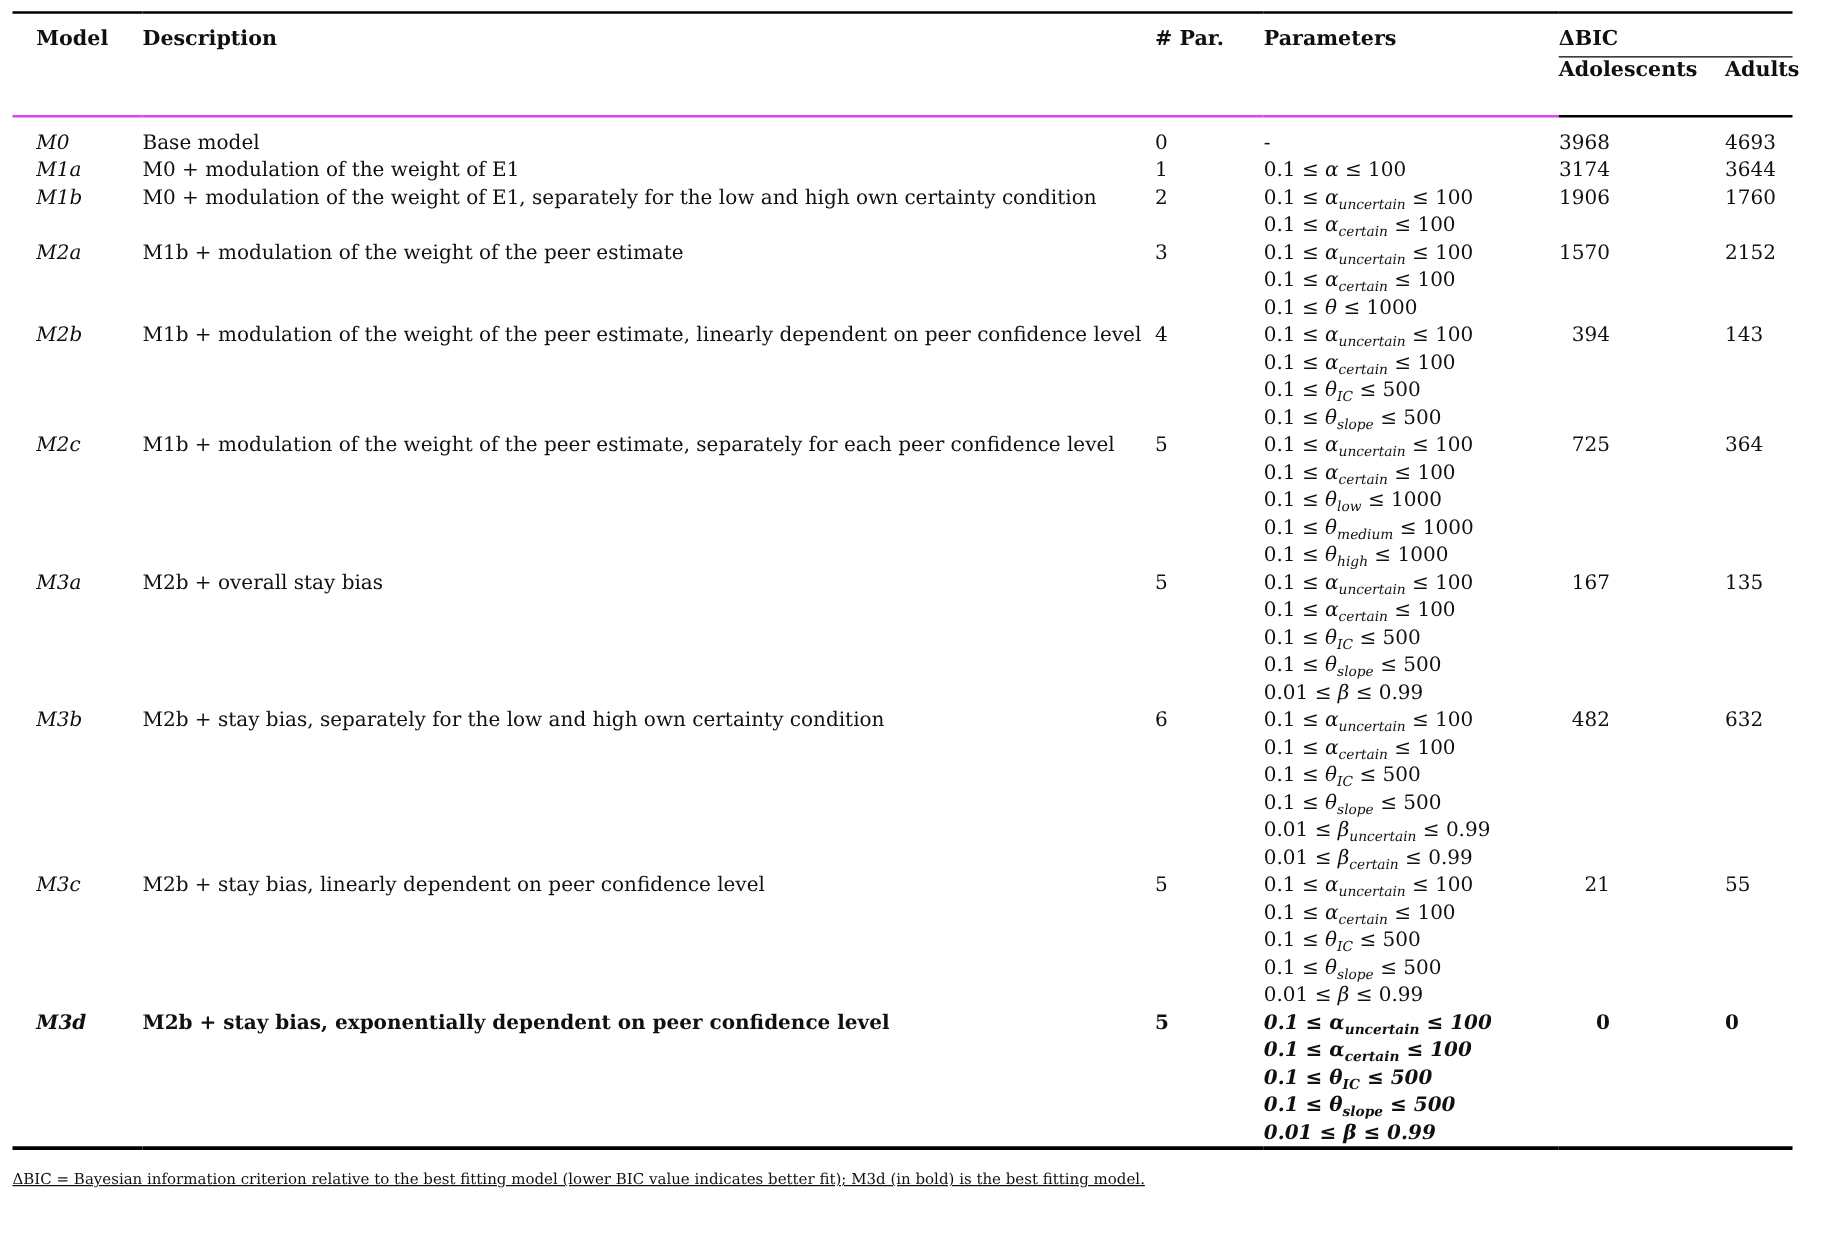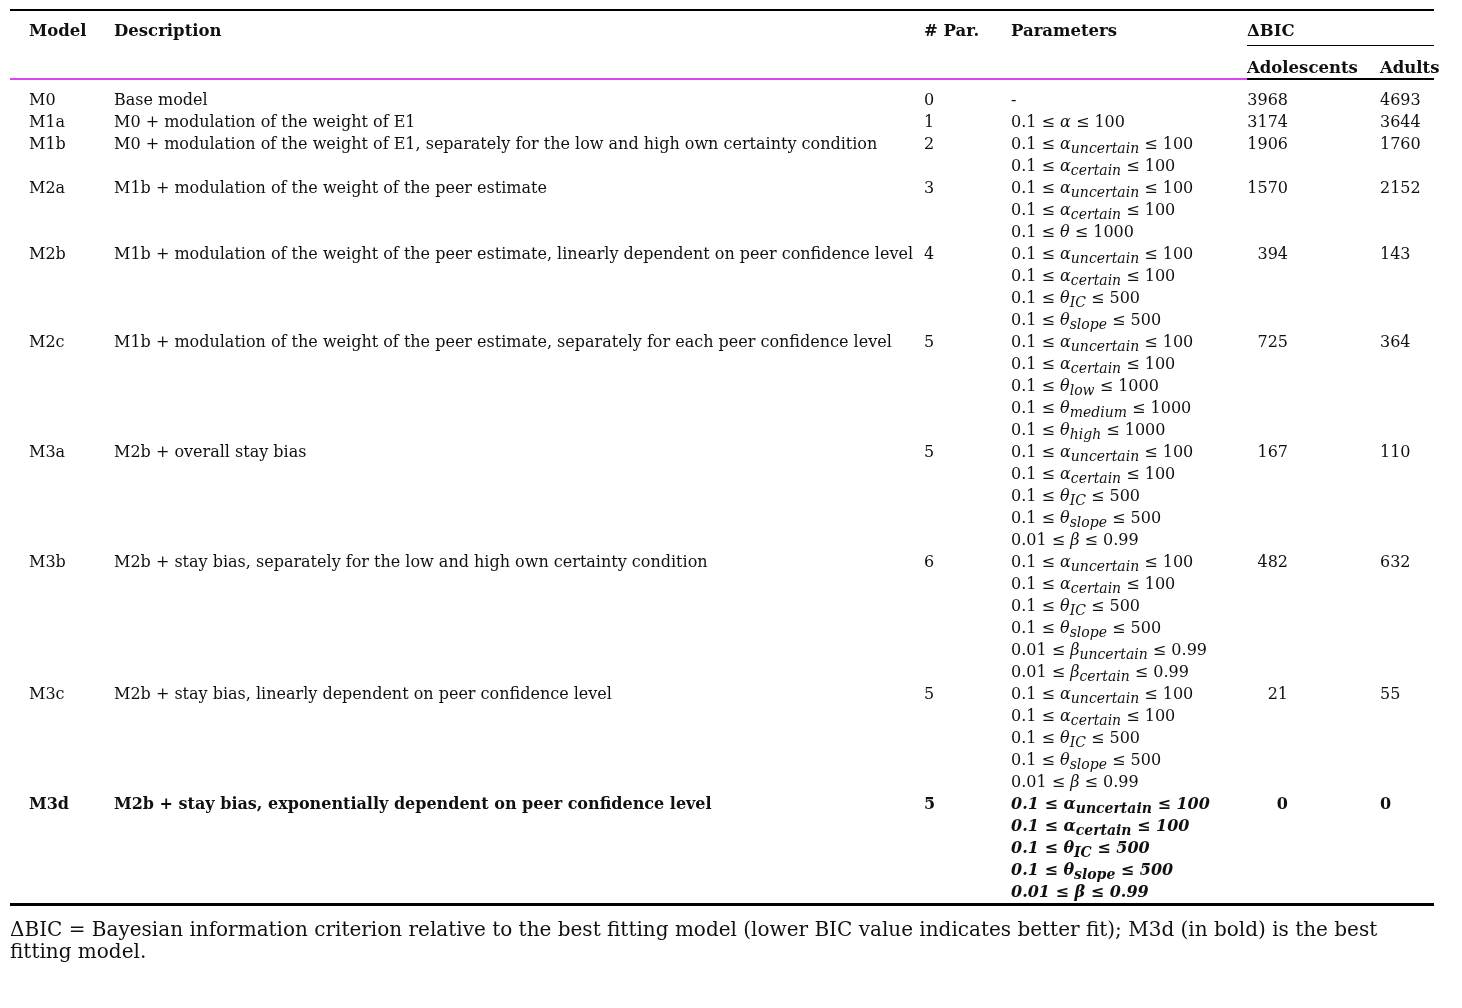--- a/index.html
+++ b/index.html
@@ -27,48 +27,48 @@
     font-size: 16.5px;
     text-align: left;
     vertical-align: top;
     padding: 0;
     box-sizing: border-box;
   }
   tr.head-main th { padding-top: 10px; }
   th.group { height: 35px; border-bottom: 1.5px solid #000; }
   th.rs    { border-bottom: 2px solid #d946ef; }
   tr.head-sub th {
-    height: 34px;
-    padding-top: 12px;
+    height: 48px;
     border-bottom: 2px solid #000;
   }
   th.c-model { padding-left: 19px; }
 
   tbody td {
     vertical-align: top;
     padding: 0;
     font-size: 16px;
     line-height: 22px;
   }
   tbody tr:first-child td { padding-top: 9px; }
-  td.c-model { padding-left: 19px; }
+  td.c-model { padding-left: 19px; font-style: italic; }
   td.c-adol  { text-align: right; padding-right: 92px; margin-left: 28px; }
   td.c-adult { text-align: left; padding-right: 12px; }
 
   tr.best td { font-weight: bold; }
   tr.best .param-line { font-style: italic; }
 
   .param-line { white-space: nowrap; }
   .mi { font-style: italic; }
-  sub.msub { font-size: 14px; font-style: italic; line-height: 0; }
+  sub.msub { font-size: 11px; font-style: italic; line-height: 0; }
 
   .footnote {
-    font-size: 20px;
+    font-size: 12px;
     line-height: 22px;
     margin: 12px 0 0 0;
+    text-decoration: underline;
   }
 </style>
 </head>
 <body>
 
 <div class="page">
 
 
   <table class="model-table">
     <colgroup>
@@ -168,21 +168,21 @@
           <td class="c-desc">M2b + overall stay bias</td>
           <td class="c-npar">5</td>
           <td class="c-params">
             <div class="param-line">0.1 ≤ <span class="mi">α</span><sub class="msub">uncertain</sub> ≤ 100</div>
             <div class="param-line">0.1 ≤ <span class="mi">α</span><sub class="msub">certain</sub> ≤ 100</div>
             <div class="param-line">0.1 ≤ <span class="mi">θ</span><sub class="msub">IC</sub> ≤ 500</div>
             <div class="param-line">0.1 ≤ <span class="mi">θ</span><sub class="msub">slope</sub> ≤ 500</div>
             <div class="param-line">0.01 ≤ <span class="mi">β</span> ≤ 0.99</div>
           </td>
           <td class="c-adol">167</td>
-          <td class="c-adult">110</td>
+          <td class="c-adult">135</td>
         </tr>
         <tr>
           <td class="c-model">M3b</td>
           <td class="c-desc">M2b + stay bias, separately for the low and high own certainty condition</td>
           <td class="c-npar">6</td>
           <td class="c-params">
             <div class="param-line">0.1 ≤ <span class="mi">α</span><sub class="msub">uncertain</sub> ≤ 100</div>
             <div class="param-line">0.1 ≤ <span class="mi">α</span><sub class="msub">certain</sub> ≤ 100</div>
             <div class="param-line">0.1 ≤ <span class="mi">θ</span><sub class="msub">IC</sub> ≤ 500</div>
             <div class="param-line">0.1 ≤ <span class="mi">θ</span><sub class="msub">slope</sub> ≤ 500</div>

